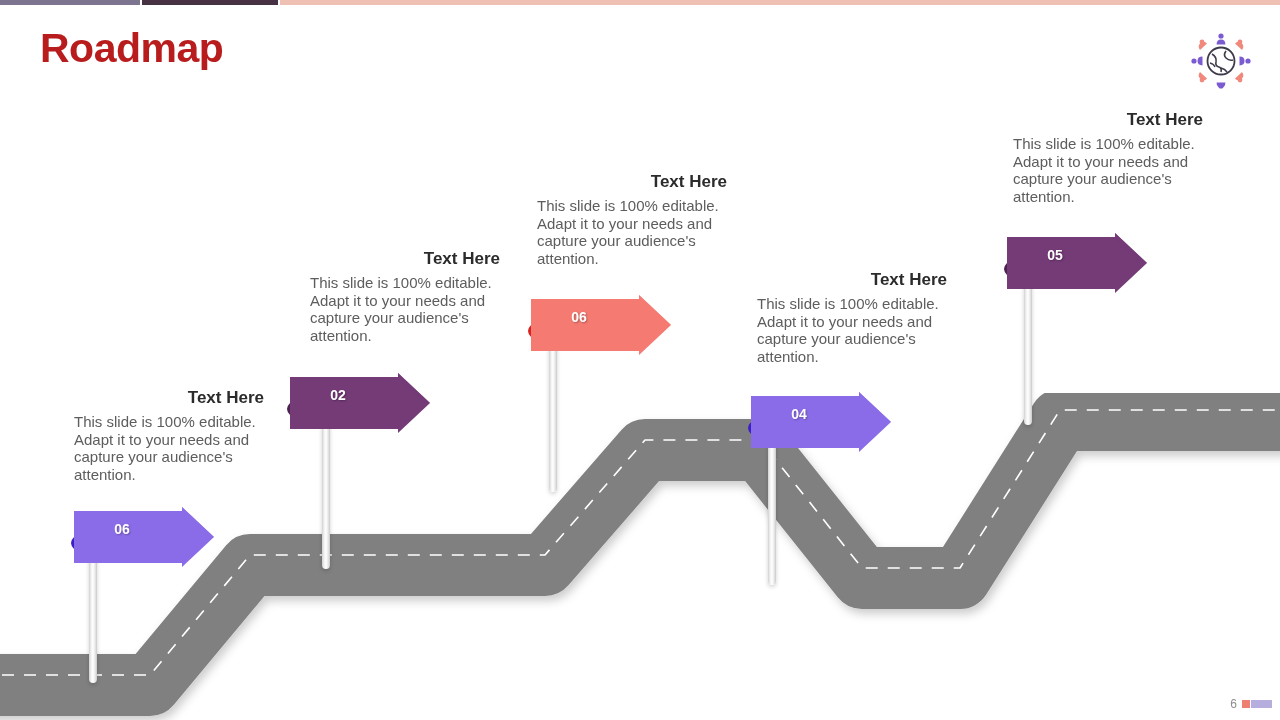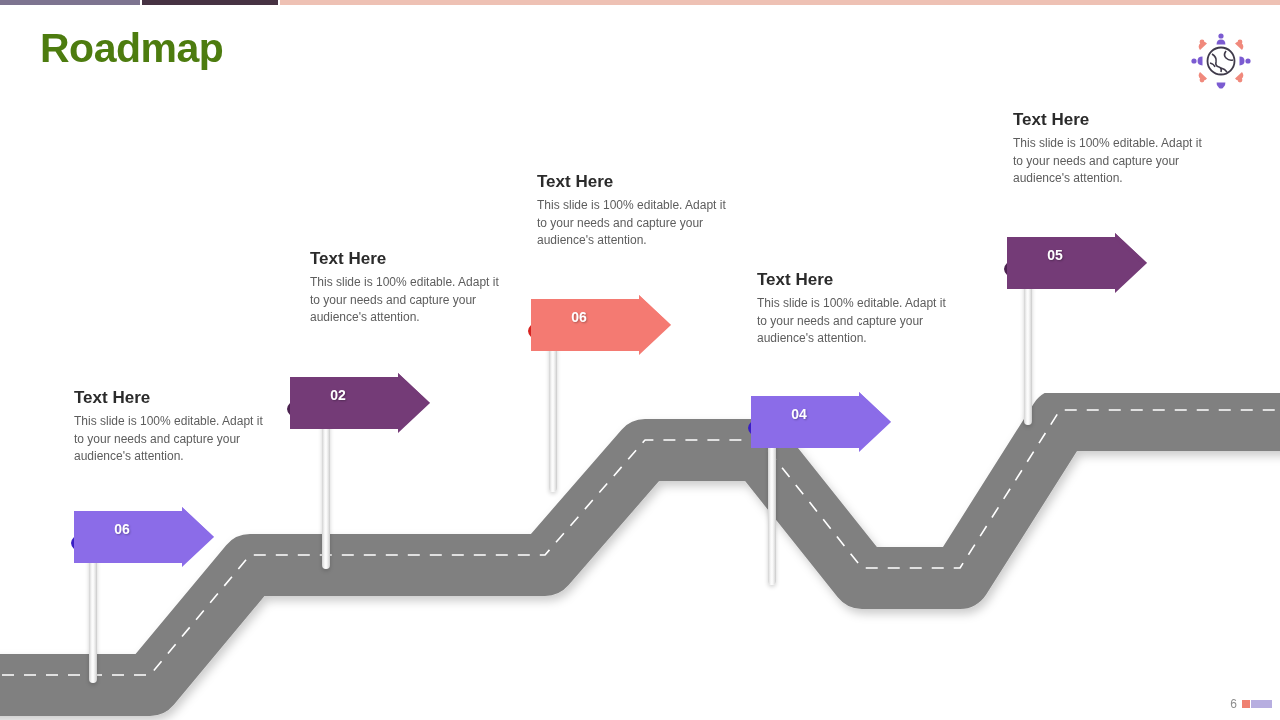--- a/index.html
+++ b/index.html
@@ -35,21 +35,21 @@
   .seg-b { left: 142px; width: 136px; background: #473243; }
   .seg-c { left: 280px; width: 1000px; background: #eec1b4; }
 
   
   .slide-title {
     position: absolute;
     left: 40px;
     top: 26px;
     font-size: 41px;
     font-weight: bold;
-    color: #4d7c0f;
+    color: #b91c1c;
     letter-spacing: -0.5px;
     line-height: 1.1;
   }
 
   
   .logo {
     position: absolute;
     right: 26px;
     top: 30px;
     width: 66px;
@@ -73,23 +73,24 @@
   .ms-text {
     position: absolute;
     width: 190px;
   }
   .ms-head {
     font-size: 17px;
     font-weight: bold;
     color: #2b2b2b;
     margin: 0 0 5px 0;
     line-height: 1.2;
+    text-align: right;
   }
   .ms-body {
-    font-size: 12px;
+    font-size: 15px;
     color: #5d5d5d;
     line-height: 17.5px;
     margin: 0;
   }
 
   
   .pole {
     position: absolute;
     width: 8px;
     border-radius: 4px;

